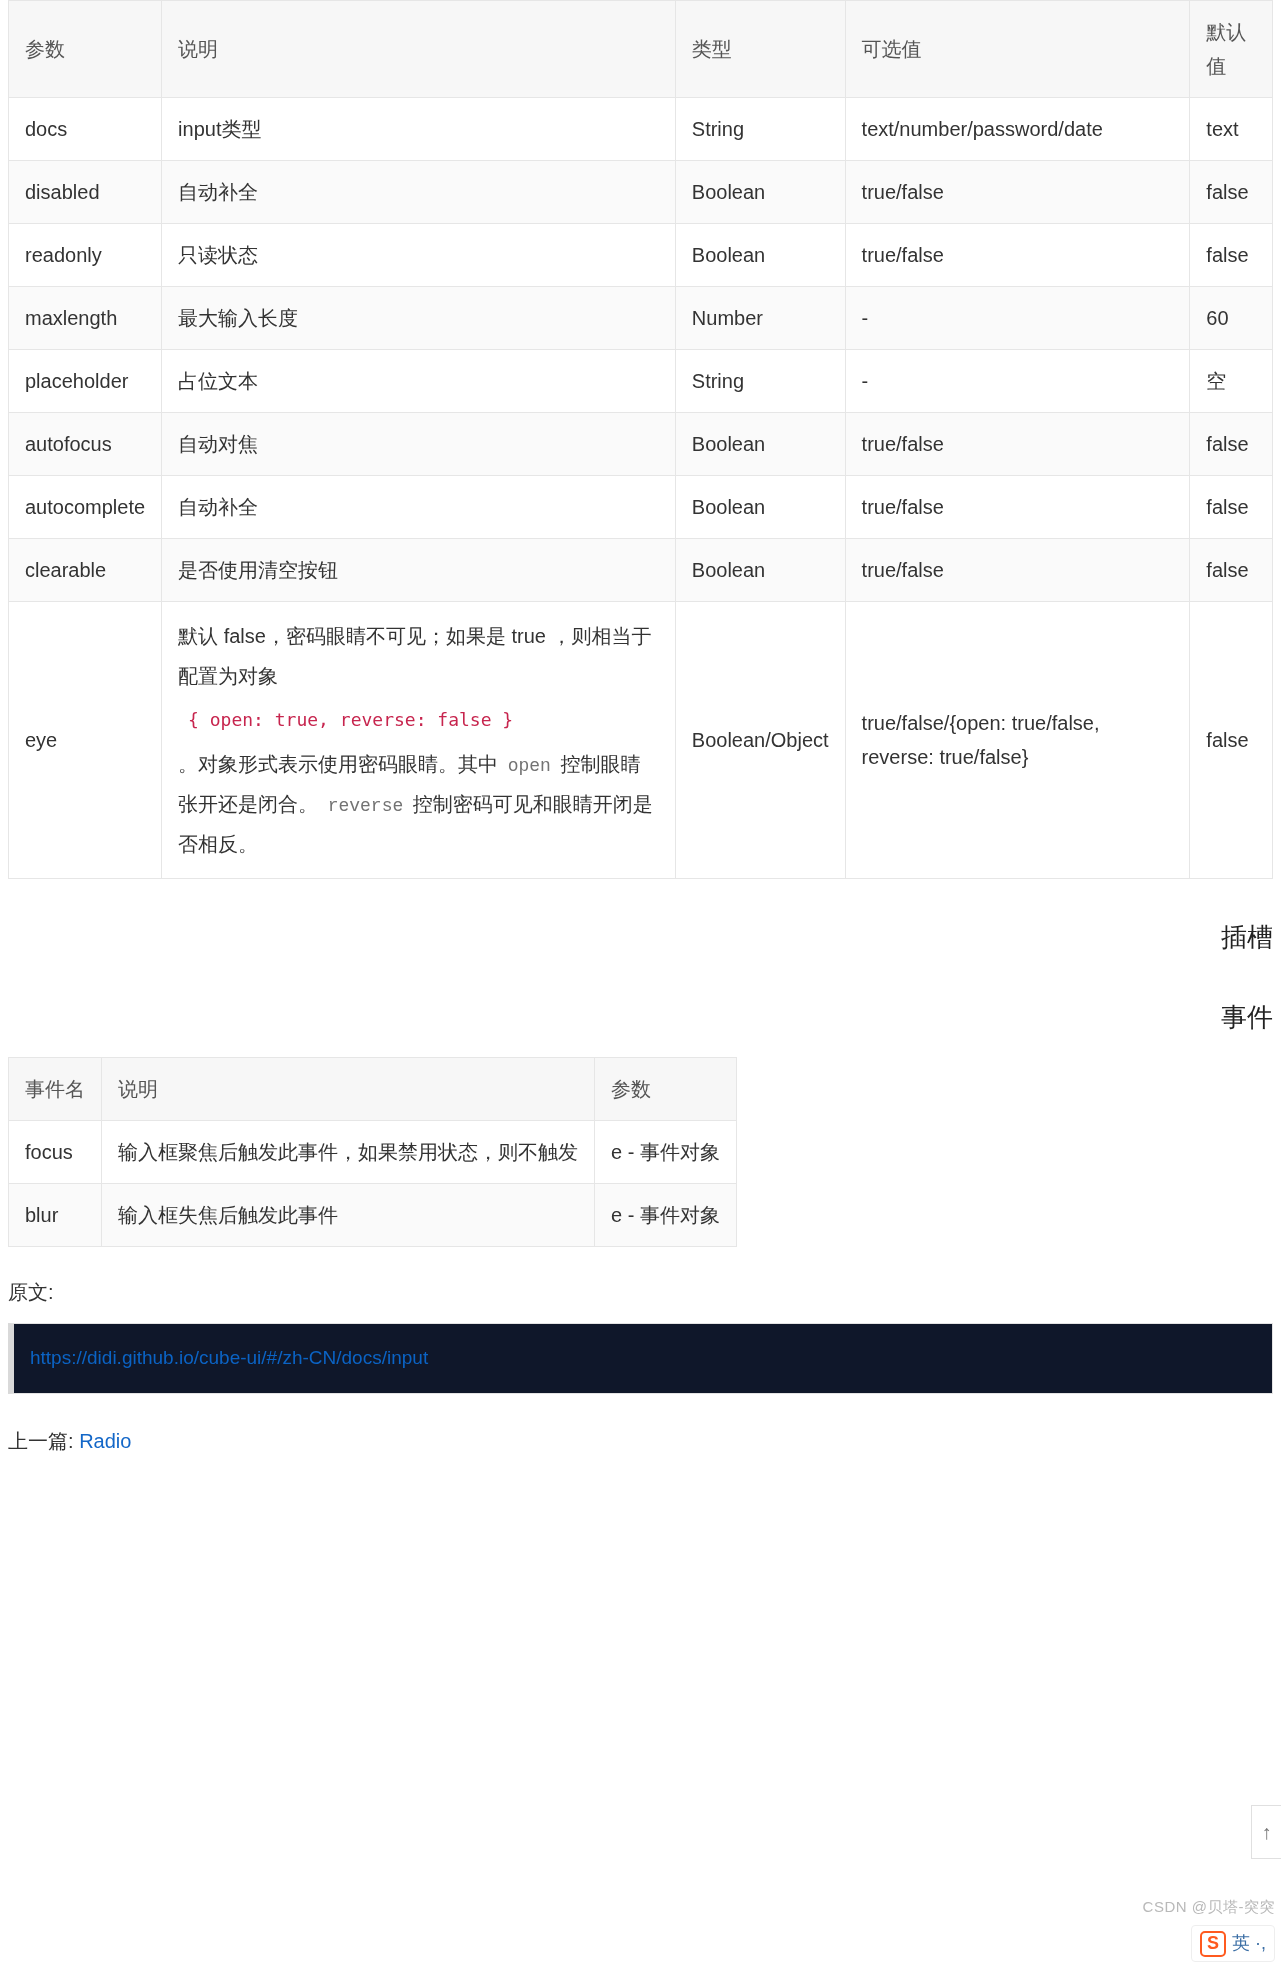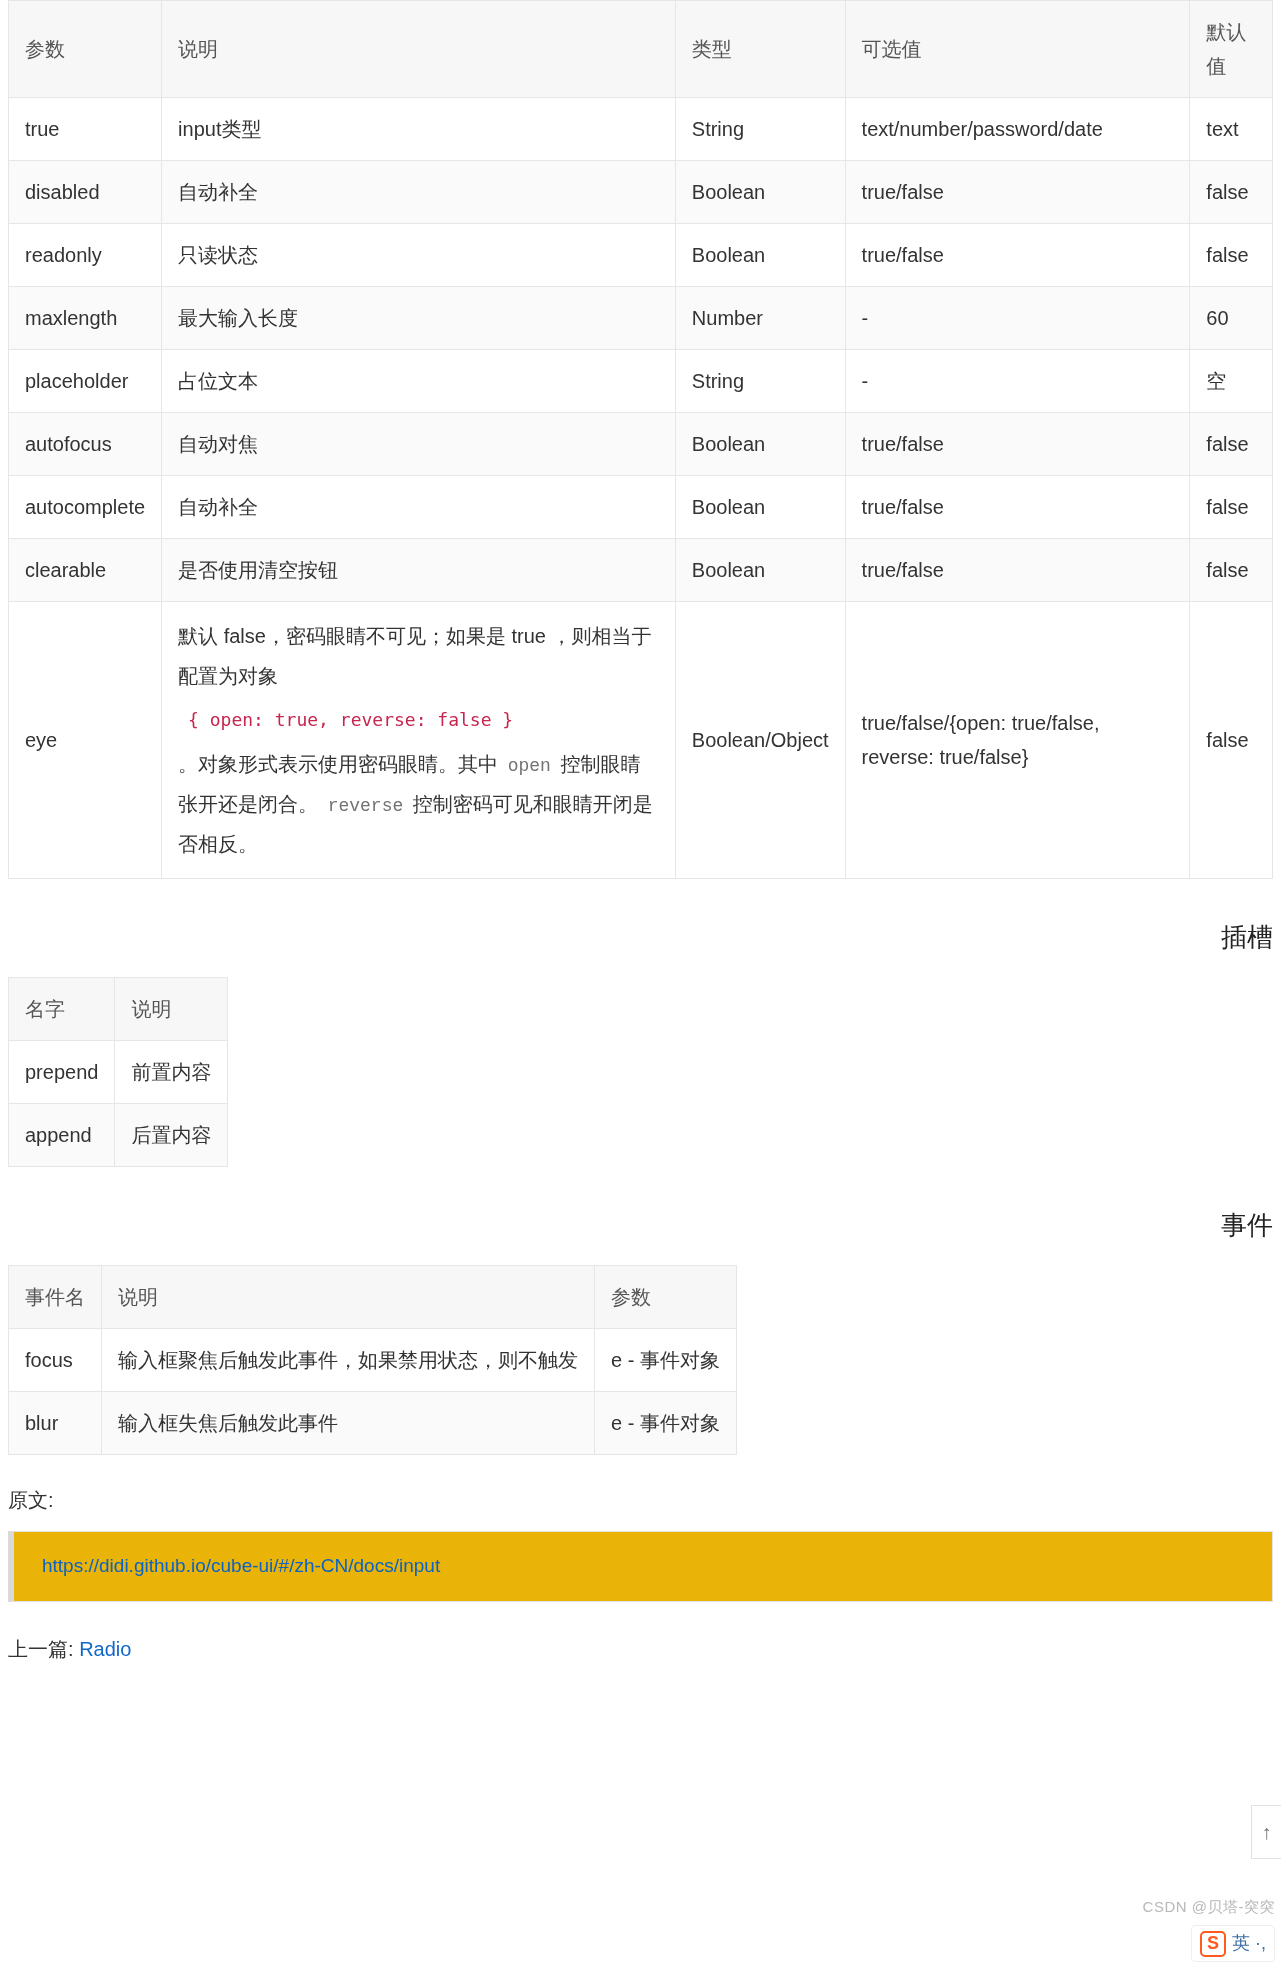--- a/index.html
+++ b/index.html
@@ -47,22 +47,22 @@
     color: #222;
     text-align: right;
   }
   .src-label {
     margin: 20px 0 14px 0;
     color: #333;
   }
   .src-box {
     border: 1px solid #e3e3e3;
     border-left: 6px solid #d9d9d9;
-    background: #eab308;
-    padding: 18px 28px;
+    background: #0f172a;
+    padding: 18px 16px;
     font-size: 19px;
   }
   .src-box a {
     color: #0b63c4;
     text-decoration: none;
   }
   
   .eye-desc { line-height: 2.0; }
   .eye-code-block {
     display: block;
@@ -139,21 +139,21 @@
       <tr>
         <th>参数</th>
         <th>说明</th>
         <th>类型</th>
         <th>可选值</th>
         <th>默认值</th>
       </tr>
     </thead>
     <tbody>
       <tr>
-        <td>true</td>
+        <td>docs</td>
         <td>input类型</td>
         <td>String</td>
         <td>text/number/password/date</td>
         <td>text</td>
       </tr>
       <tr>
         <td>disabled</td>
         <td>自动补全</td>
         <td>Boolean</td>
         <td>true/false</td>
@@ -214,38 +214,20 @@
           <span> 控制密码可见和眼睛开闭是否相反。</span>
         </td>
         <td>Boolean/Object</td>
         <td>true/false/{open: true/false, reverse: true/false}</td>
         <td>false</td>
       </tr>
     </tbody>
   </table>
 
   <h2 class="section">插槽</h2>
-  <table>
-    <thead>
-      <tr>
-        <th>名字</th>
-        <th>说明</th>
-      </tr>
-    </thead>
-    <tbody>
-      <tr>
-        <td>prepend</td>
-        <td>前置内容</td>
-      </tr>
-      <tr>
-        <td>append</td>
-        <td>后置内容</td>
-      </tr>
-    </tbody>
-  </table>
 
   <h2 class="section">事件</h2>
   <table>
     <thead>
       <tr>
         <th>事件名</th>
         <th>说明</th>
         <th>参数</th>
       </tr>
     </thead>

